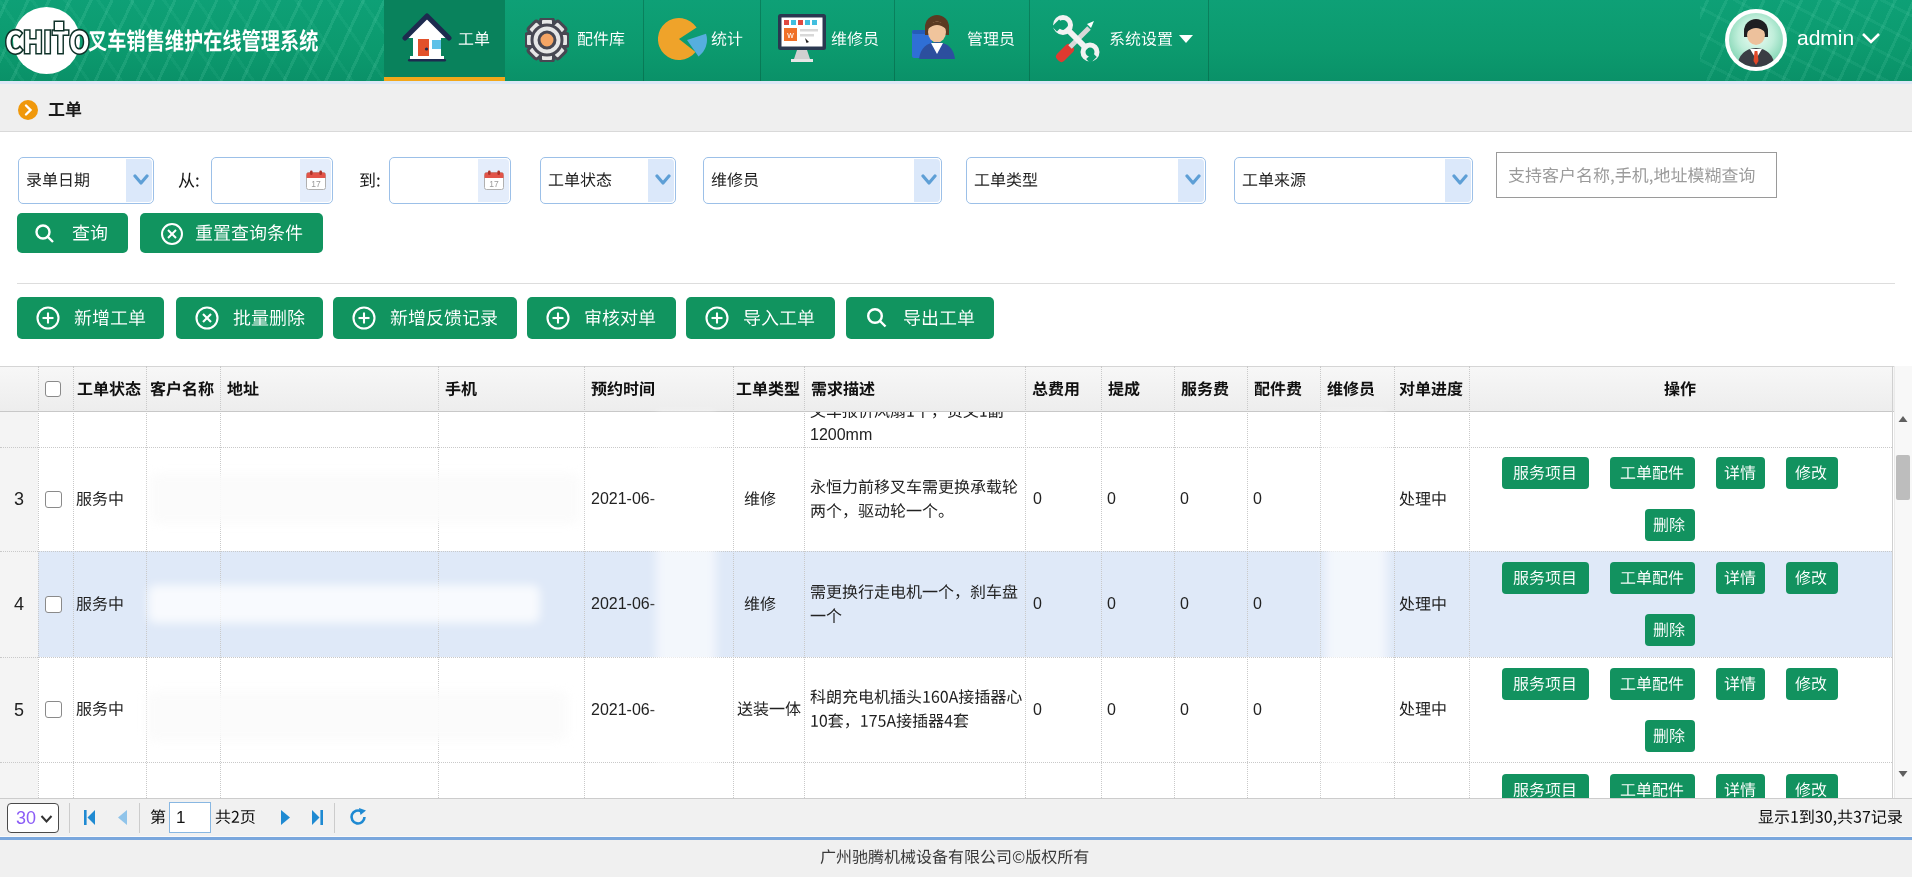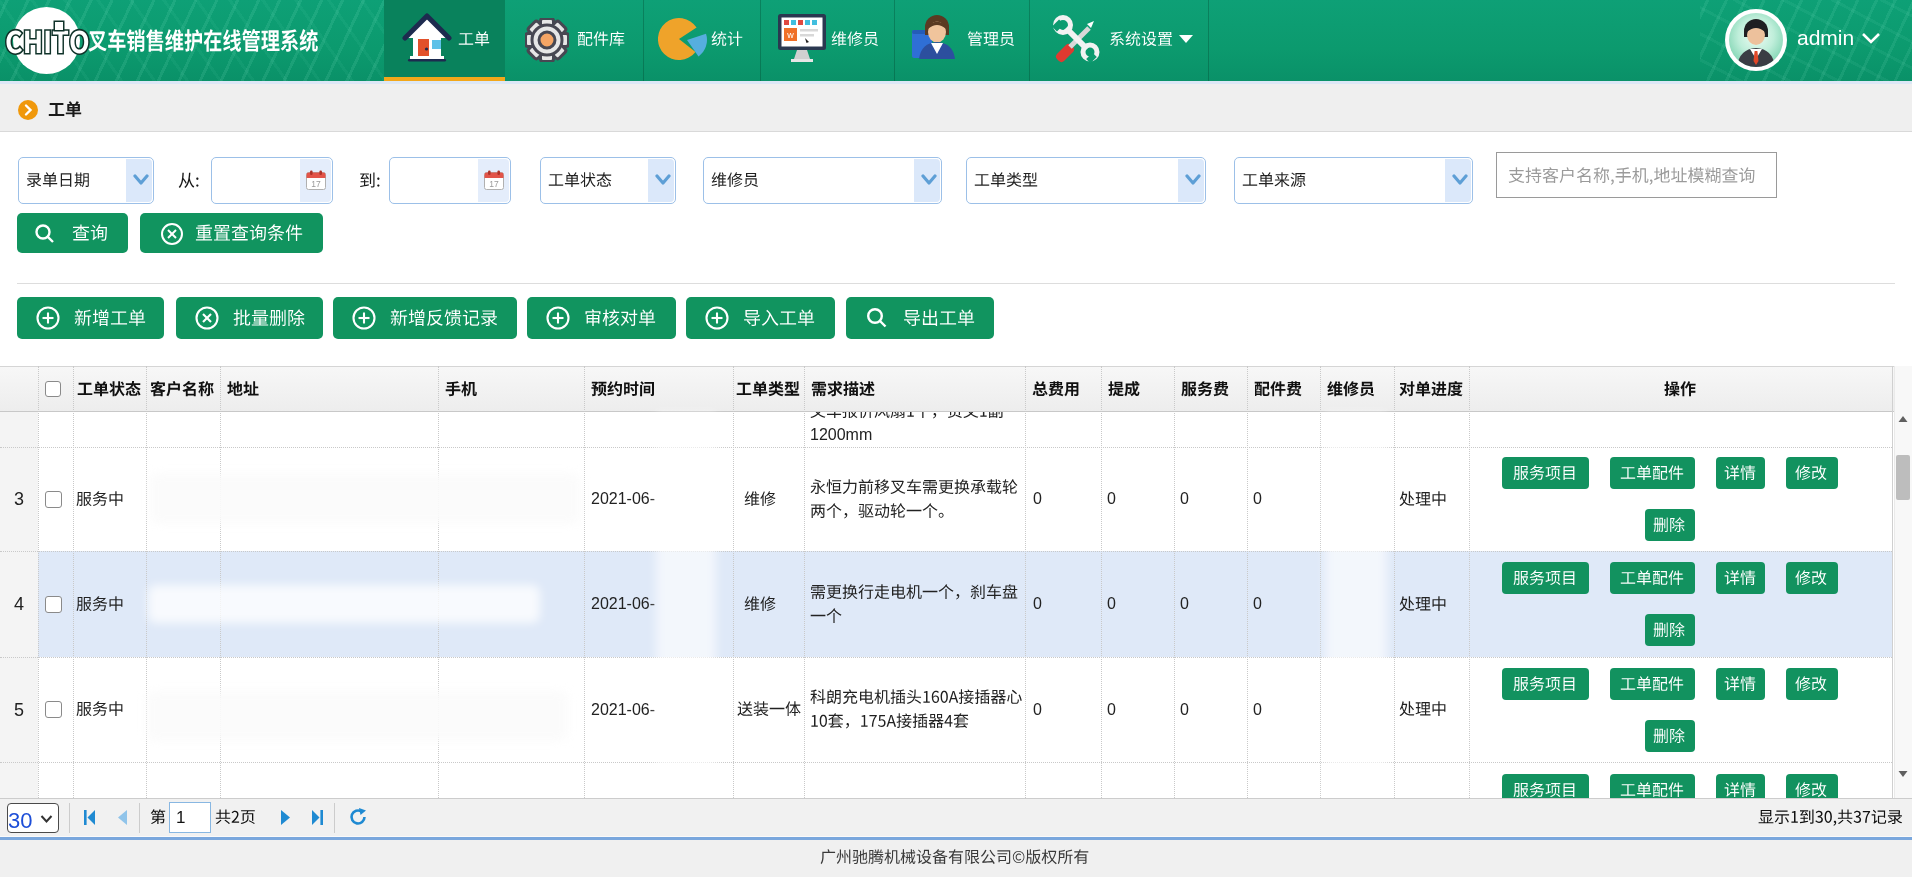--- a/index.html
+++ b/index.html
@@ -669,21 +669,21 @@
 <div class="abs" style="left:1896px;top:89px;width:14px;height:45px;background:#bdbdbd;border-radius:2px"></div>
 <svg class="abs" style="left:1898px;top:404px" width="10" height="8" viewBox="0 0 10 8">
       <polygon points="0.5,1 9.5,1 5,7" fill="#606060"></polygon>
     </svg>
 </div>
 <div class="abs" style="left:0;top:798px;width:1912px;height:38px;background:#f1f1f1;border-top:1px solid #ccc"></div>
 <div class="abs" style="left:836px;top:836px;width:1912px;height:1px;background:#fafafa;left:0"></div>
 <div class="abs" style="left:0;top:837px;width:1912px;height:2.5px;background:#7aa7dd"></div>
 <div class="abs" style="left:0;top:839.5px;width:1912px;height:37.5px;background:#f0f0f0"></div>
 <div class="abs" style="left:7px;top:803px;width:52px;height:30px;background:#fff;border:1.6px solid #4a4a4a;border-radius:4px"></div>
-<div class="abs" style="left:8px;top:808px;font-size:22px;color:#1d4ed8">30</div>
+<div class="abs" style="left:16px;top:808px;font-size:18px;color:#8b5cf6">30</div>
 <svg class="abs" style="left:40px;top:815px" width="13" height="8" viewBox="0 0 13 8">
     <path d="M1.5 1 L6.5 6.5 L11.5 1" stroke="#333" stroke-width="2" fill="none"></path>
   </svg>
 <div class="abs" style="left:69px;top:803px;width:1px;height:30px;background:#ccc"></div>
 <div class="abs" style="left:139px;top:803px;width:1px;height:30px;background:#ccc"></div>
 <div class="abs" style="left:334px;top:803px;width:1px;height:30px;background:#ccc"></div>
 <svg class="abs" style="left:83px;top:809px" width="13" height="17" viewBox="0 0 13 17">
     <rect x="1" y="1" width="2.6" height="15" fill="#1f8ad2"></rect>
     <polygon points="12,1 12,16 4.5,8.5" fill="#1f8ad2"></polygon>
   </svg>

